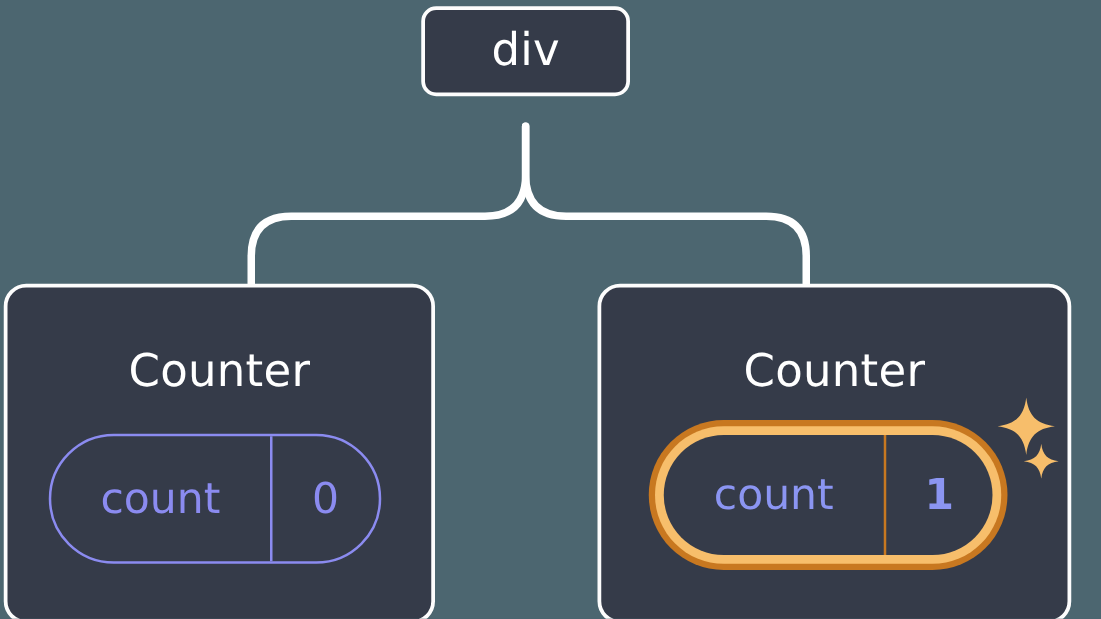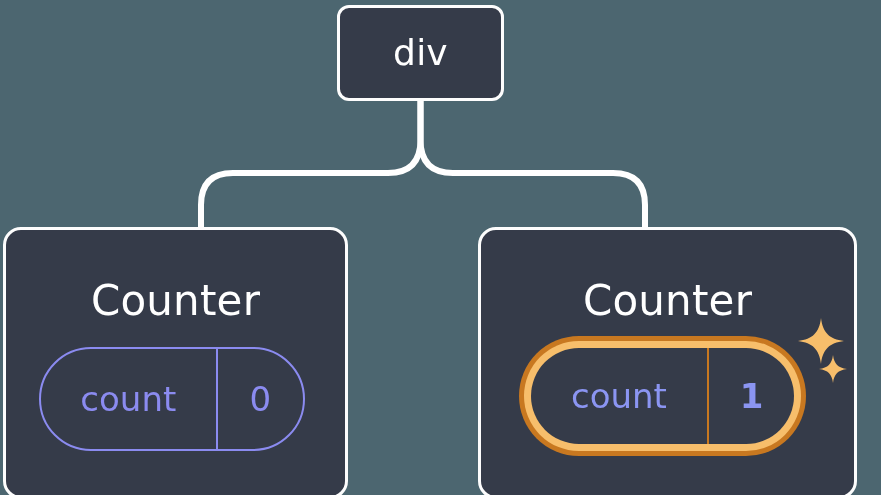--- a/index.html
+++ b/index.html
@@ -37,42 +37,42 @@
     border: 3px solid #fdfdfd;
     border-radius: 14px;
     display: flex;
     flex-direction: column;
     align-items: center;
   }
   #node-div {
     left: 337px;
     top: 5px;
     width: 167px;
-    height: 96px;
+    height: 72px;
     justify-content: center;
     border-radius: 12px;
   }
   #node-counter-left {
     left: 3px;
     top: 227px;
     width: 345px;
     height: 272px;
     border-radius: 18px;
   }
   #node-counter-right {
     left: 478px;
     top: 227px;
     width: 379px;
     height: 272px;
     border-radius: 18px;
   }
 
   .node-title {
     color: #ffffff;
-    font-size: 42px;
+    font-size: 36px;
     letter-spacing: 0.2px;
     line-height: 1;
     white-space: nowrap;
   }
   #node-div .node-title {
     font-size: 36px;
   }
   #node-counter-left .node-title,
   #node-counter-right .node-title {
     margin-top: 50px;

